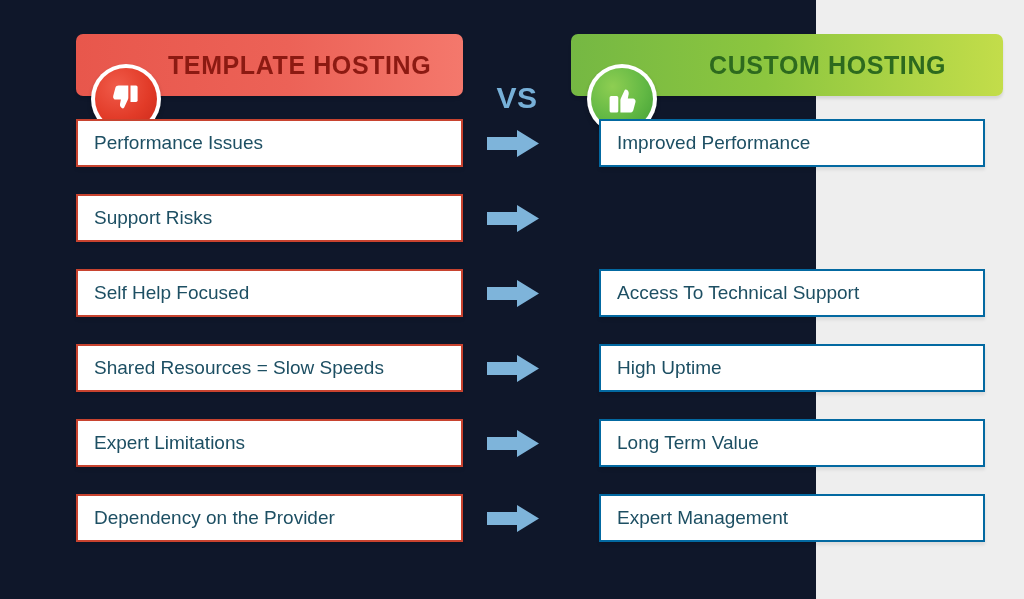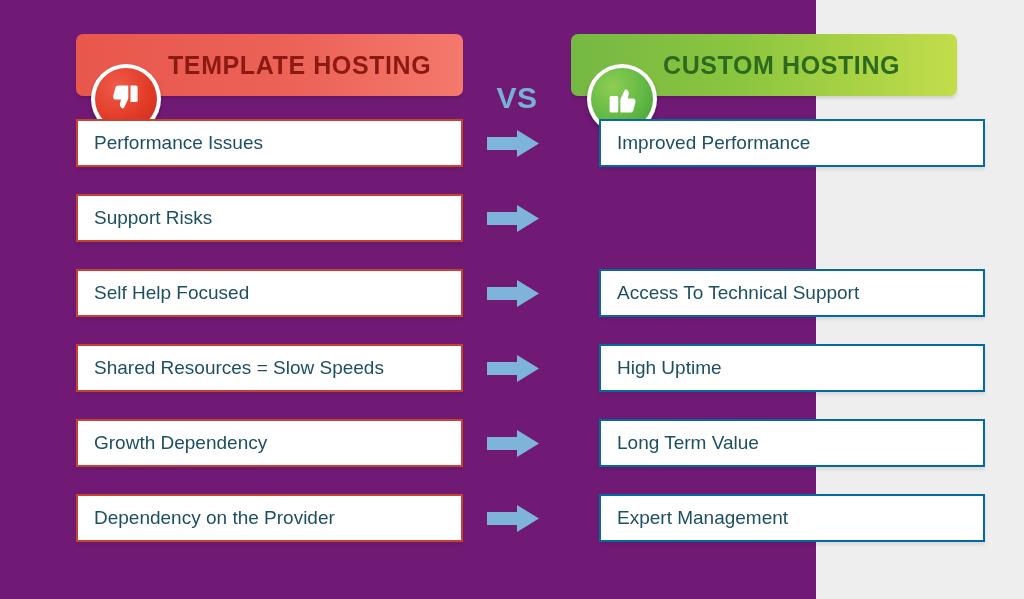--- a/index.html
+++ b/index.html
@@ -10,21 +10,21 @@
     width: 1024px;
     height: 599px;
     background: #eeeeee;
     font-family: "Liberation Sans", sans-serif;
     overflow: hidden;
   }
   .infographic {
     position: relative;
     width: 816px;
     height: 599px;
-    background: #701a75;
+    background: #0f172a;
   }
 
   
   .header-row {
     position: absolute;
     top: 34px;
     left: 0;
     width: 1024px;
     height: 62px;
   }
@@ -39,20 +39,21 @@
   }
   .banner-left {
     left: 76px;
     width: 387px;
     background: linear-gradient(to right, #e8574c 0%, #ec6257 55%, #f4786c 100%);
   }
   .banner-right {
     left: 571px;
     width: 386px;
     background: linear-gradient(to right, #75b843 0%, #8cc63f 45%, #c3dd4a 100%);
+    padding-left: 46px;
   }
   .banner-title {
     font-size: 25px;
     font-weight: bold;
     letter-spacing: 0.6px;
     white-space: nowrap;
   }
   .banner-left .banner-title {
     color: #8c1a12;
     margin-left: 92px;
@@ -251,21 +252,21 @@
           <polygon points="0,7 30,7 30,0 52,13.5 30,27 30,20 0,20" fill="#7eb4da"></polygon>
         </svg>
       </div>
       <div class="cell cell-right">
         <span class="cell-text">High Uptime</span>
       </div>
     </div>
 
     <div class="row">
       <div class="cell cell-left">
-        <span class="cell-text">Growth Dependency</span>
+        <span class="cell-text">Expert Limitations</span>
       </div>
       <div class="arrow">
         <svg width="52" height="27" viewBox="0 0 52 27" aria-hidden="true">
           <polygon points="0,7 30,7 30,0 52,13.5 30,27 30,20 0,20" fill="#7eb4da"></polygon>
         </svg>
       </div>
       <div class="cell cell-right">
         <span class="cell-text">Long Term Value</span>
       </div>
     </div>

